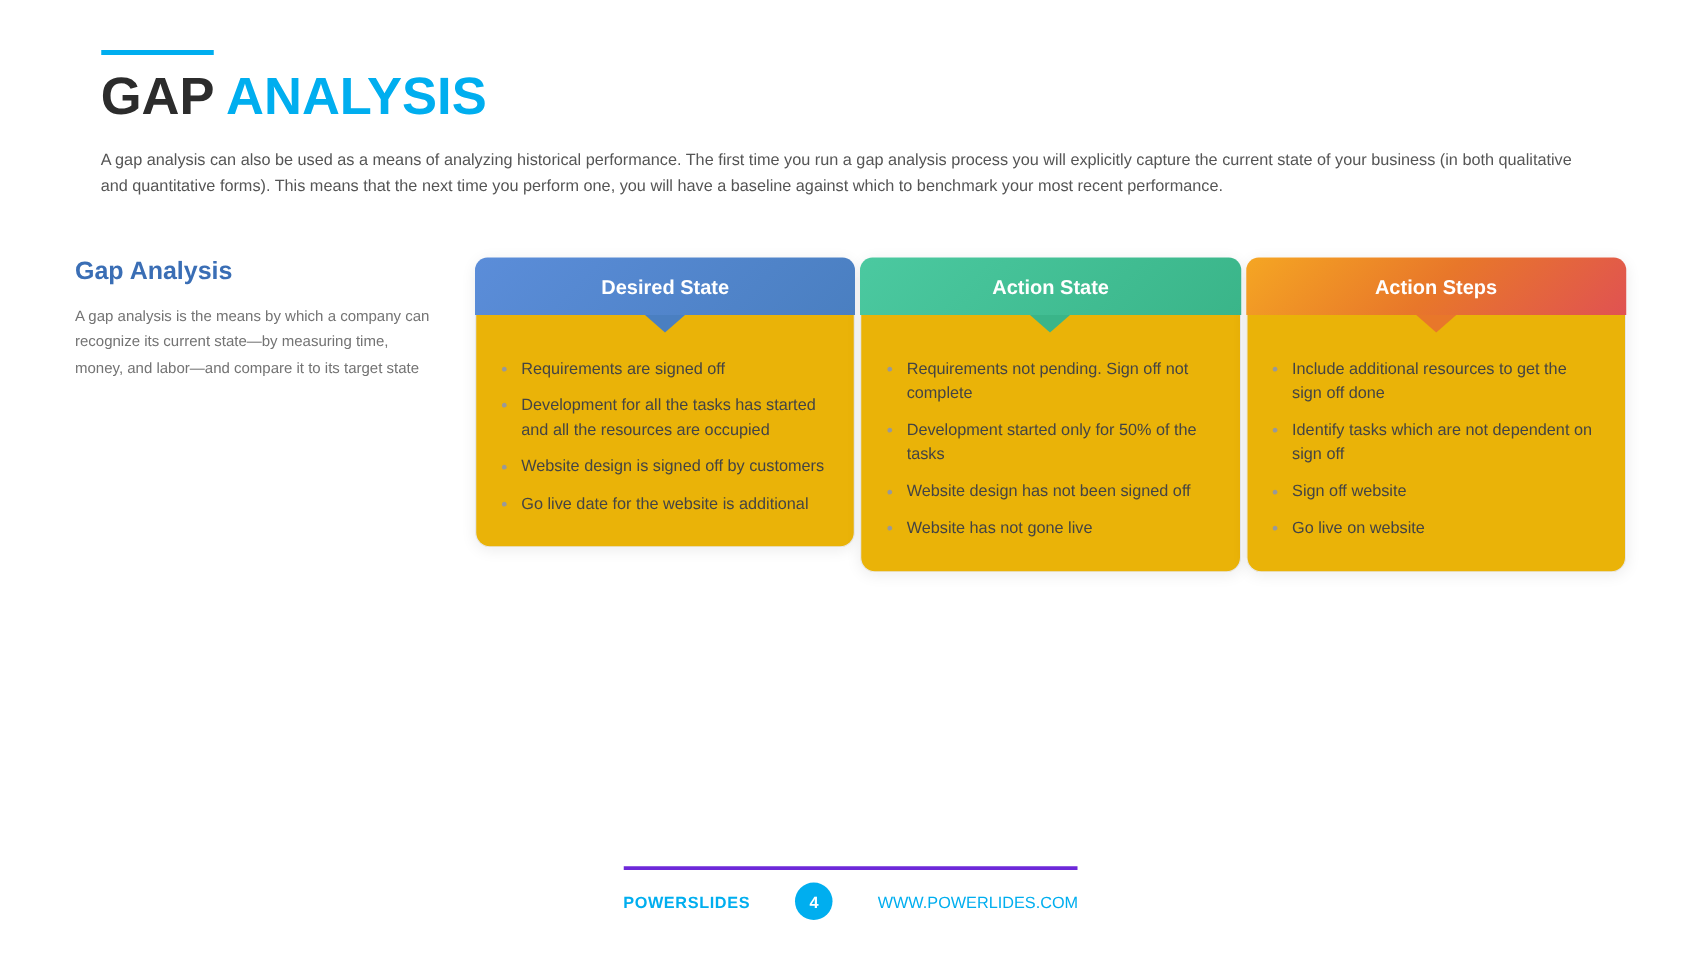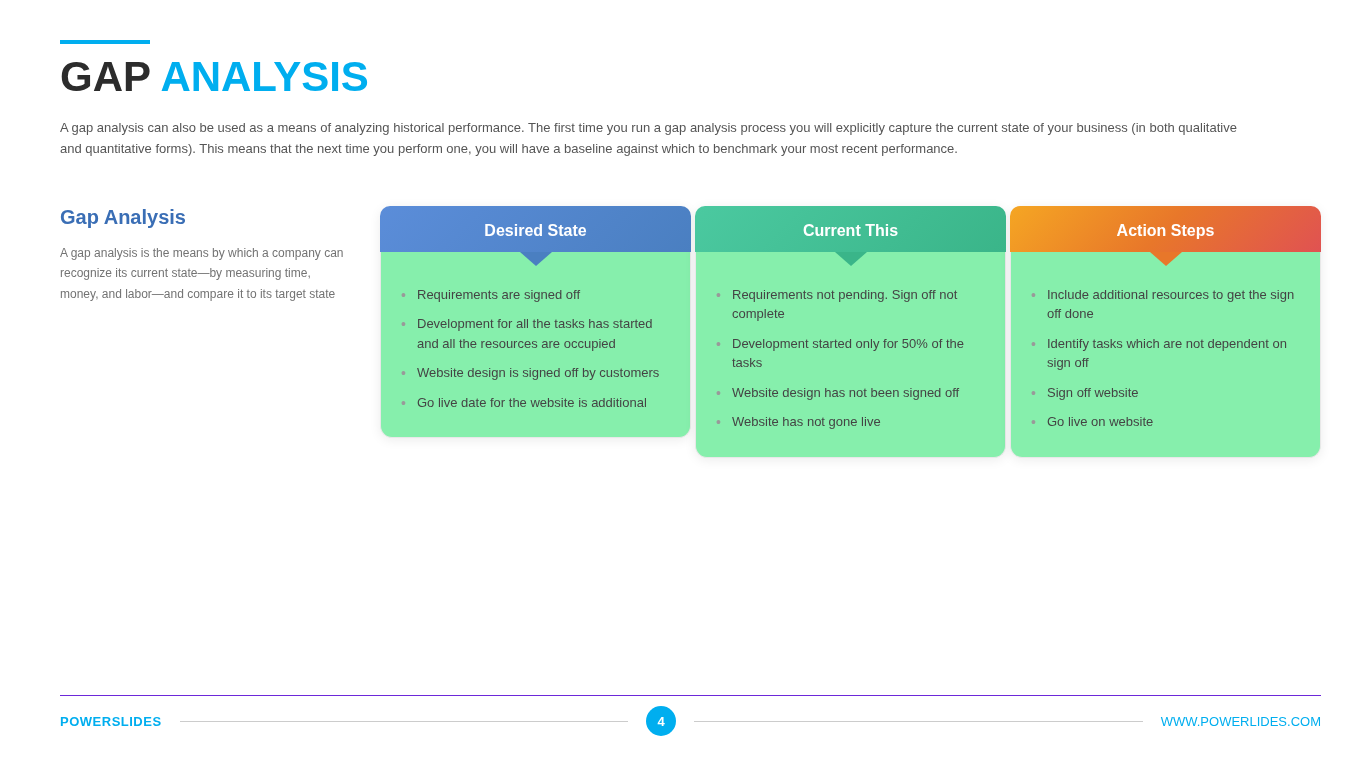--- a/index.html
+++ b/index.html
@@ -8,23 +8,24 @@
       background: #fff;
       width: 1365px;
       height: 766px;
       overflow: hidden;
       position: relative;
     }
     .slide {
       width: 1365px;
       height: 766px;
       background: #fff;
-      padding: 40px 44px 30px 60px;
+      padding: 40px 64px 30px 60px;
       display: flex;
       flex-direction: column;
+      align-items: center;
     }
     .header {
       margin-bottom: 18px;
     }
     .header-line {
       width: 90px;
       height: 4px;
       background: #00aeef;
       margin-bottom: 10px;
     }
@@ -105,21 +106,21 @@
       transform: translateX(-50%);
       bottom: -14px;
     }
     .card-desired .card-header { background: linear-gradient(135deg, #5b8dd9, #4a7fc1); }
     .card-desired .card-header-arrow { border-top: 14px solid #4a7fc1; }
     .card-current .card-header { background: linear-gradient(135deg, #4bc9a0, #3ab589); }
     .card-current .card-header-arrow { border-top: 14px solid #3ab589; }
     .card-action .card-header { background: linear-gradient(135deg, #f5a623, #e8772a, #e05252); }
     .card-action .card-header-arrow { border-top: 14px solid #e8772a; }
     .card-body {
-      background: #86efac;
+      background: #eab308;
       border-radius: 0 0 12px 12px;
       padding: 28px 20px 20px 20px;
       border: 1px solid #e8e8e8;
       border-top: none;
       margin-top: 0;
     }
     .card-list {
       list-style: none;
       padding: 0;
       margin: 0;
@@ -137,21 +138,21 @@
       left: 0;
       color: #999;
       font-size: 14px;
       top: 5px;
     }
     .footer {
       display: flex;
       align-items: center;
       justify-content: space-between;
       padding-top: 10px;
-      border-top: 1px solid #6d28d9;
+      border-top: 3px solid #6d28d9;
       margin-top: 10px;
     }
     .footer-left {
       font-size: 13px;
       font-weight: 700;
       color: #222;
       letter-spacing: 0.5px;
     }
     .footer-left span {
       color: #00aeef;
@@ -219,21 +220,21 @@
             <li>Requirements are signed off</li>
             <li>Development for all the tasks has started and all the resources are occupied</li>
             <li>Website design is signed off by customers</li>
             <li>Go live date for the website is additional</li>
           </ul>
         </div>
       </div>
 
       <div class="card card-current">
         <div class="card-header">
-          <span class="card-header-title">Current This</span>
+          <span class="card-header-title">Action State</span>
           <div class="card-header-arrow"></div>
         </div>
         <div class="card-body">
           <ul class="card-list">
             <li>Requirements not pending. Sign off not complete</li>
             <li>Development started only for 50% of the tasks</li>
             <li>Website design has not been signed off</li>
             <li>Website has not gone live</li>
           </ul>
         </div>

